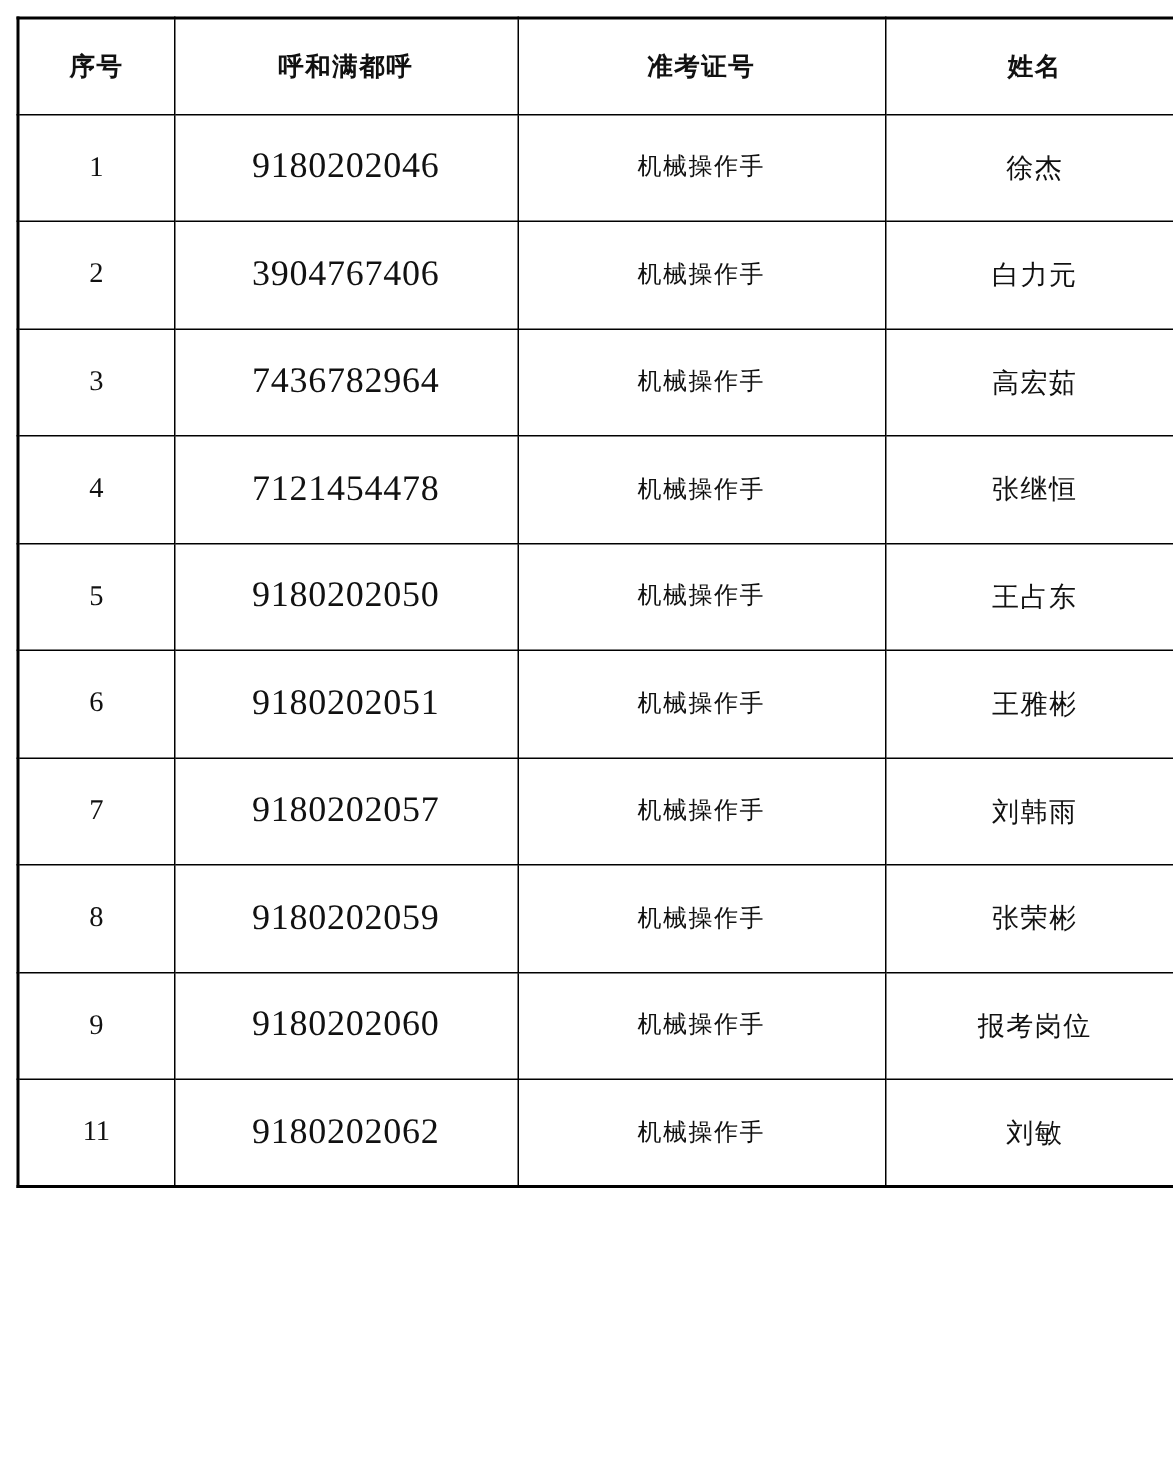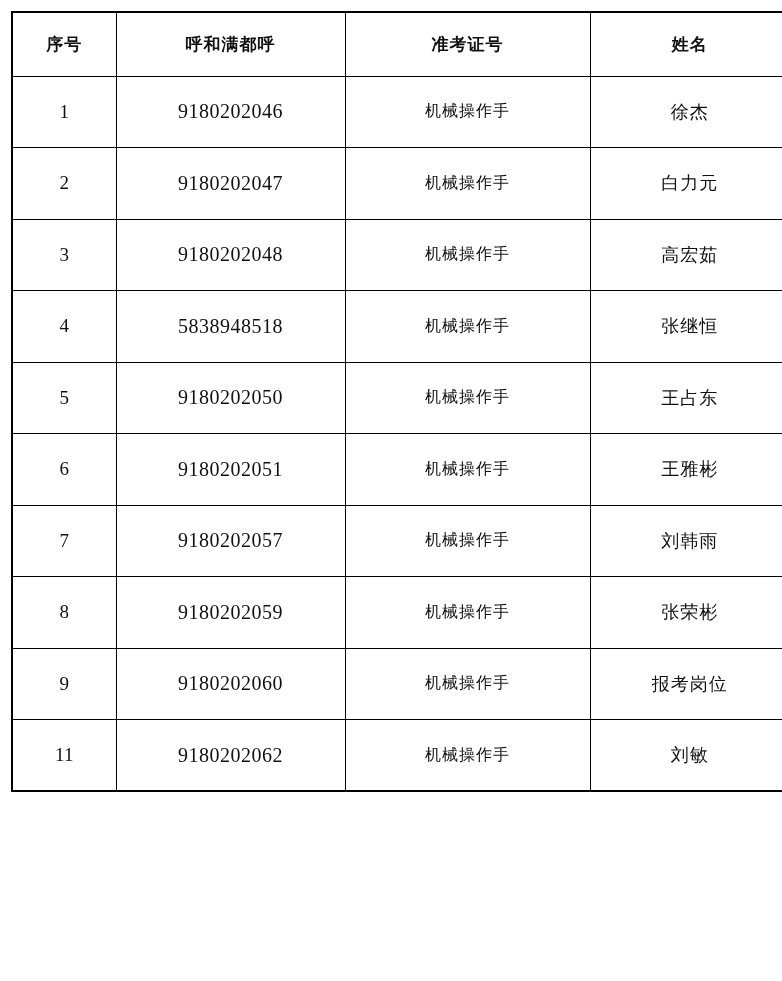--- a/index.html
+++ b/index.html
@@ -31,21 +31,21 @@
     white-space: nowrap;
   }
   thead tr { height: 64px; }
   tbody tr { height: 70px; }
   th {
     font-size: 17px;
     font-weight: bold;
     letter-spacing: 1px;
   }
   td.col-index  { font-size: 19px; }
-  td.col-ticket { font-size: 20px; letter-spacing: 0.5px; }
+  td.col-ticket { font-size: 24px; letter-spacing: 0.5px; }
   td.col-position { font-size: 16px; letter-spacing: 1px; }
   td.col-name   { font-size: 18px; letter-spacing: 1px; }
 </style>
 </head>
 <body>
 
 <table class="roster">
   <colgroup>
     <col style="width:104px">
     <col style="width:229px">
@@ -62,33 +62,33 @@
   </thead>
   <tbody>
       <tr>
         <td class="col-index">1</td>
         <td class="col-ticket">9180202046</td>
         <td class="col-position">机械操作手</td>
         <td class="col-name">徐杰</td>
       </tr>
       <tr>
         <td class="col-index">2</td>
-        <td class="col-ticket">9180202047</td>
+        <td class="col-ticket">3904767406</td>
         <td class="col-position">机械操作手</td>
         <td class="col-name">白力元</td>
       </tr>
       <tr>
         <td class="col-index">3</td>
-        <td class="col-ticket">9180202048</td>
+        <td class="col-ticket">7436782964</td>
         <td class="col-position">机械操作手</td>
         <td class="col-name">高宏茹</td>
       </tr>
       <tr>
         <td class="col-index">4</td>
-        <td class="col-ticket">5838948518</td>
+        <td class="col-ticket">7121454478</td>
         <td class="col-position">机械操作手</td>
         <td class="col-name">张继恒</td>
       </tr>
       <tr>
         <td class="col-index">5</td>
         <td class="col-ticket">9180202050</td>
         <td class="col-position">机械操作手</td>
         <td class="col-name">王占东</td>
       </tr>
       <tr>

